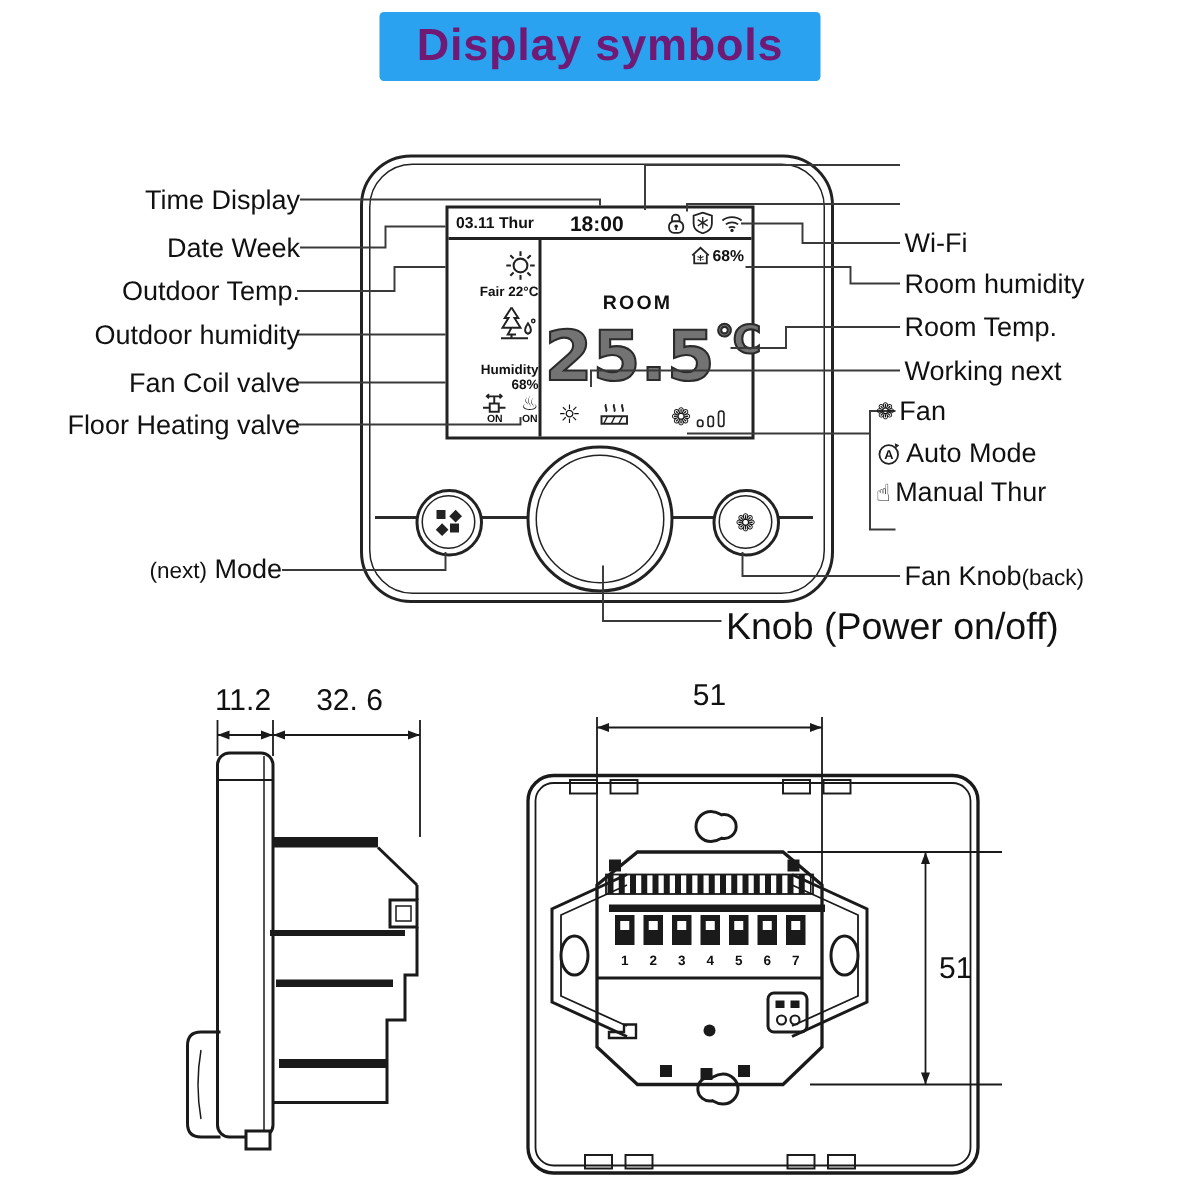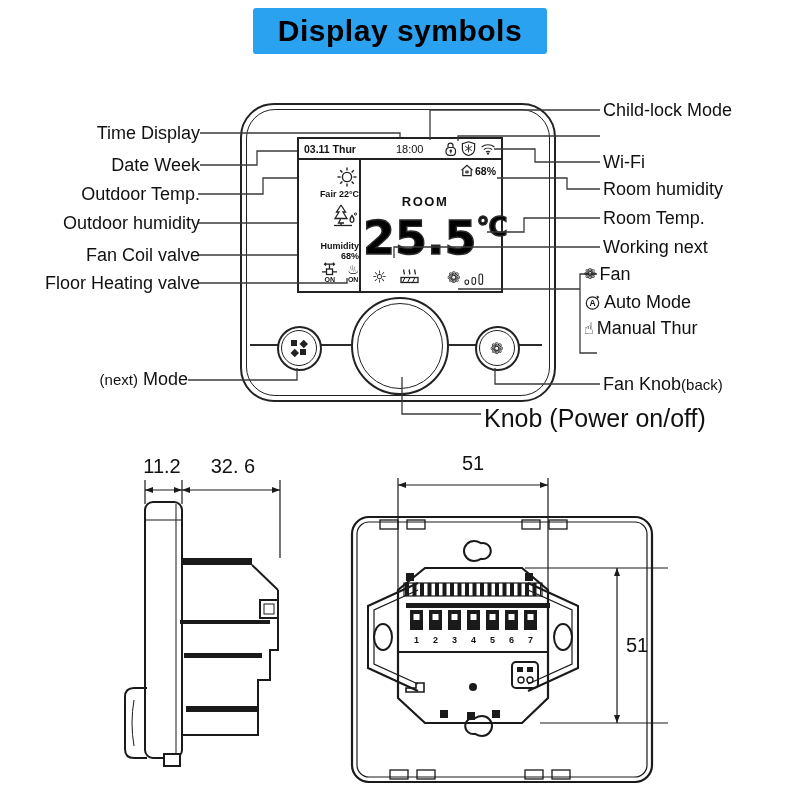--- a/index.html
+++ b/index.html
@@ -1,48 +1,48 @@
 <!DOCTYPE html>
 <html><head>
 <meta charset="utf-8">
 <style>
   html,body{margin:0;padding:0;background:#fff;}
   #canvas{position:relative;width:800px;height:800px;background:#fff;overflow:hidden;
           font-family:"Liberation Sans",sans-serif;color:#111;}
   
   .banner{position:absolute;left:253px;top:8px;width:294px;height:46px;border-radius:3px;
           display:flex;align-items:center;justify-content:center;
-          font-size:30px;font-weight:bold;color:#000000;letter-spacing:.5px;}
+          font-size:30px;font-weight:bold;color:#701a75;letter-spacing:.5px;}
   
   .tbody{position:absolute;left:240px;top:103px;width:312px;height:295px;
          border:2.2px solid #222;border-radius:34px;background:#fff;}
   .tbody-inner{position:absolute;inset:4px;border:1.2px solid #222;border-radius:29px;}
   .centerline{position:absolute;left:250px;top:344px;width:292px;height:2px;background:#2b2b2b;}
   
   .screen{position:absolute;left:297px;top:137px;width:206px;height:156px;
           border:2px solid #222;background:#fff;box-sizing:border-box;}
   .topbar{position:absolute;left:0;top:0;right:0;height:21px;border-bottom:2px solid #222;
           display:flex;align-items:center;padding:0 5px;box-sizing:border-box;}
   .topbar .date{font-size:10.5px;font-weight:bold;}
-  .topbar .time{font-size:11px;font-weight:normal;margin-left:40px;}
+  .topbar .time{font-size:14px;font-weight:bold;margin-left:24px;}
   .topbar .sicons{margin-left:auto;display:flex;align-items:center;gap:4px;}
   .leftcol{position:absolute;left:0;top:21px;bottom:0;width:62px;border-right:2px solid #222;
            display:flex;flex-direction:column;align-items:flex-end;box-sizing:border-box;padding-left:48px;}
   .leftcol .wtxt{font-size:9px;font-weight:bold;white-space:nowrap;}
   .valverow{display:flex;gap:9px;margin-top:1px;align-items:flex-end;}
   .valverow .vi{display:flex;flex-direction:column;align-items:center;line-height:1;}
   .valverow .on{font-size:7px;font-weight:bold;margin-top:0px;}
   .springs{font-size:13px;line-height:13px;font-family:"DejaVu Sans",sans-serif;}
   .mainarea{position:absolute;left:64px;top:21px;right:0;bottom:0;}
   .house68{position:absolute;top:4px;right:5px;display:flex;align-items:center;gap:1px;
            font-size:10.5px;font-weight:bold;}
   .roomlbl{position:absolute;top:34px;left:0;right:14px;text-align:center;
            font-size:13px;font-weight:bold;letter-spacing:1.5px;}
   .bigtemp{position:absolute;top:52px;left:0;right:10px;text-align:center;white-space:nowrap;
-           font-family:"DejaVu Sans",sans-serif;font-weight:bold;color:#000000;
+           font-family:"DejaVu Sans",sans-serif;font-weight:bold;color:#737373;
            -webkit-text-stroke:1.4px #2b2b2b;}
   .bigtemp .num{font-size:46px;line-height:44px;}
   .bigtemp .unit{font-size:26px;vertical-align:18px;letter-spacing:-1px;}
   .moderow{position:absolute;left:9px;right:5px;bottom:6px;display:flex;align-items:flex-end;}
   .sunglyph{font-size:17px;line-height:16px;font-family:"DejaVu Sans",sans-serif;}
   .fanglyph{font-size:16px;line-height:15px;font-family:"DejaVu Sans",sans-serif;}
   
   .rbtn{position:absolute;width:41px;height:41px;border:2px solid #222;border-radius:50%;
         background:#fff;}
   .rbtn .inner{position:absolute;inset:2.5px;border:1px solid #222;border-radius:50%;
@@ -220,21 +220,20 @@
   <div class="cl" style="top:155px">Date Week</div>
   <div class="cl" style="top:184px">Outdoor Temp.</div>
   <div class="cl" style="top:213px">Outdoor humidity</div>
   <div class="cl" style="top:245px">Fan Coil valve</div>
   <div class="cl" style="top:273px">Floor Heating valve</div>
   <div class="cl" style="top:369px;right:612px">
     <span class="small-paren">(next)</span>
     <span>Mode</span>
   </div>
 
-  <div class="cr" style="top:100px">Child-lock Mode</div>
   <div class="cr" style="top:152px">Wi-Fi</div>
   <div class="cr" style="top:179px">Room humidity</div>
   <div class="cr" style="top:208px">Room Temp.</div>
   <div class="cr" style="top:237px">Working next</div>
 
   <div class="modeitem" style="top:264px">
     <span class="mi-glyph">❁</span>
     <span>Fan</span>
   </div>
   <div class="modeitem" style="top:292px">

